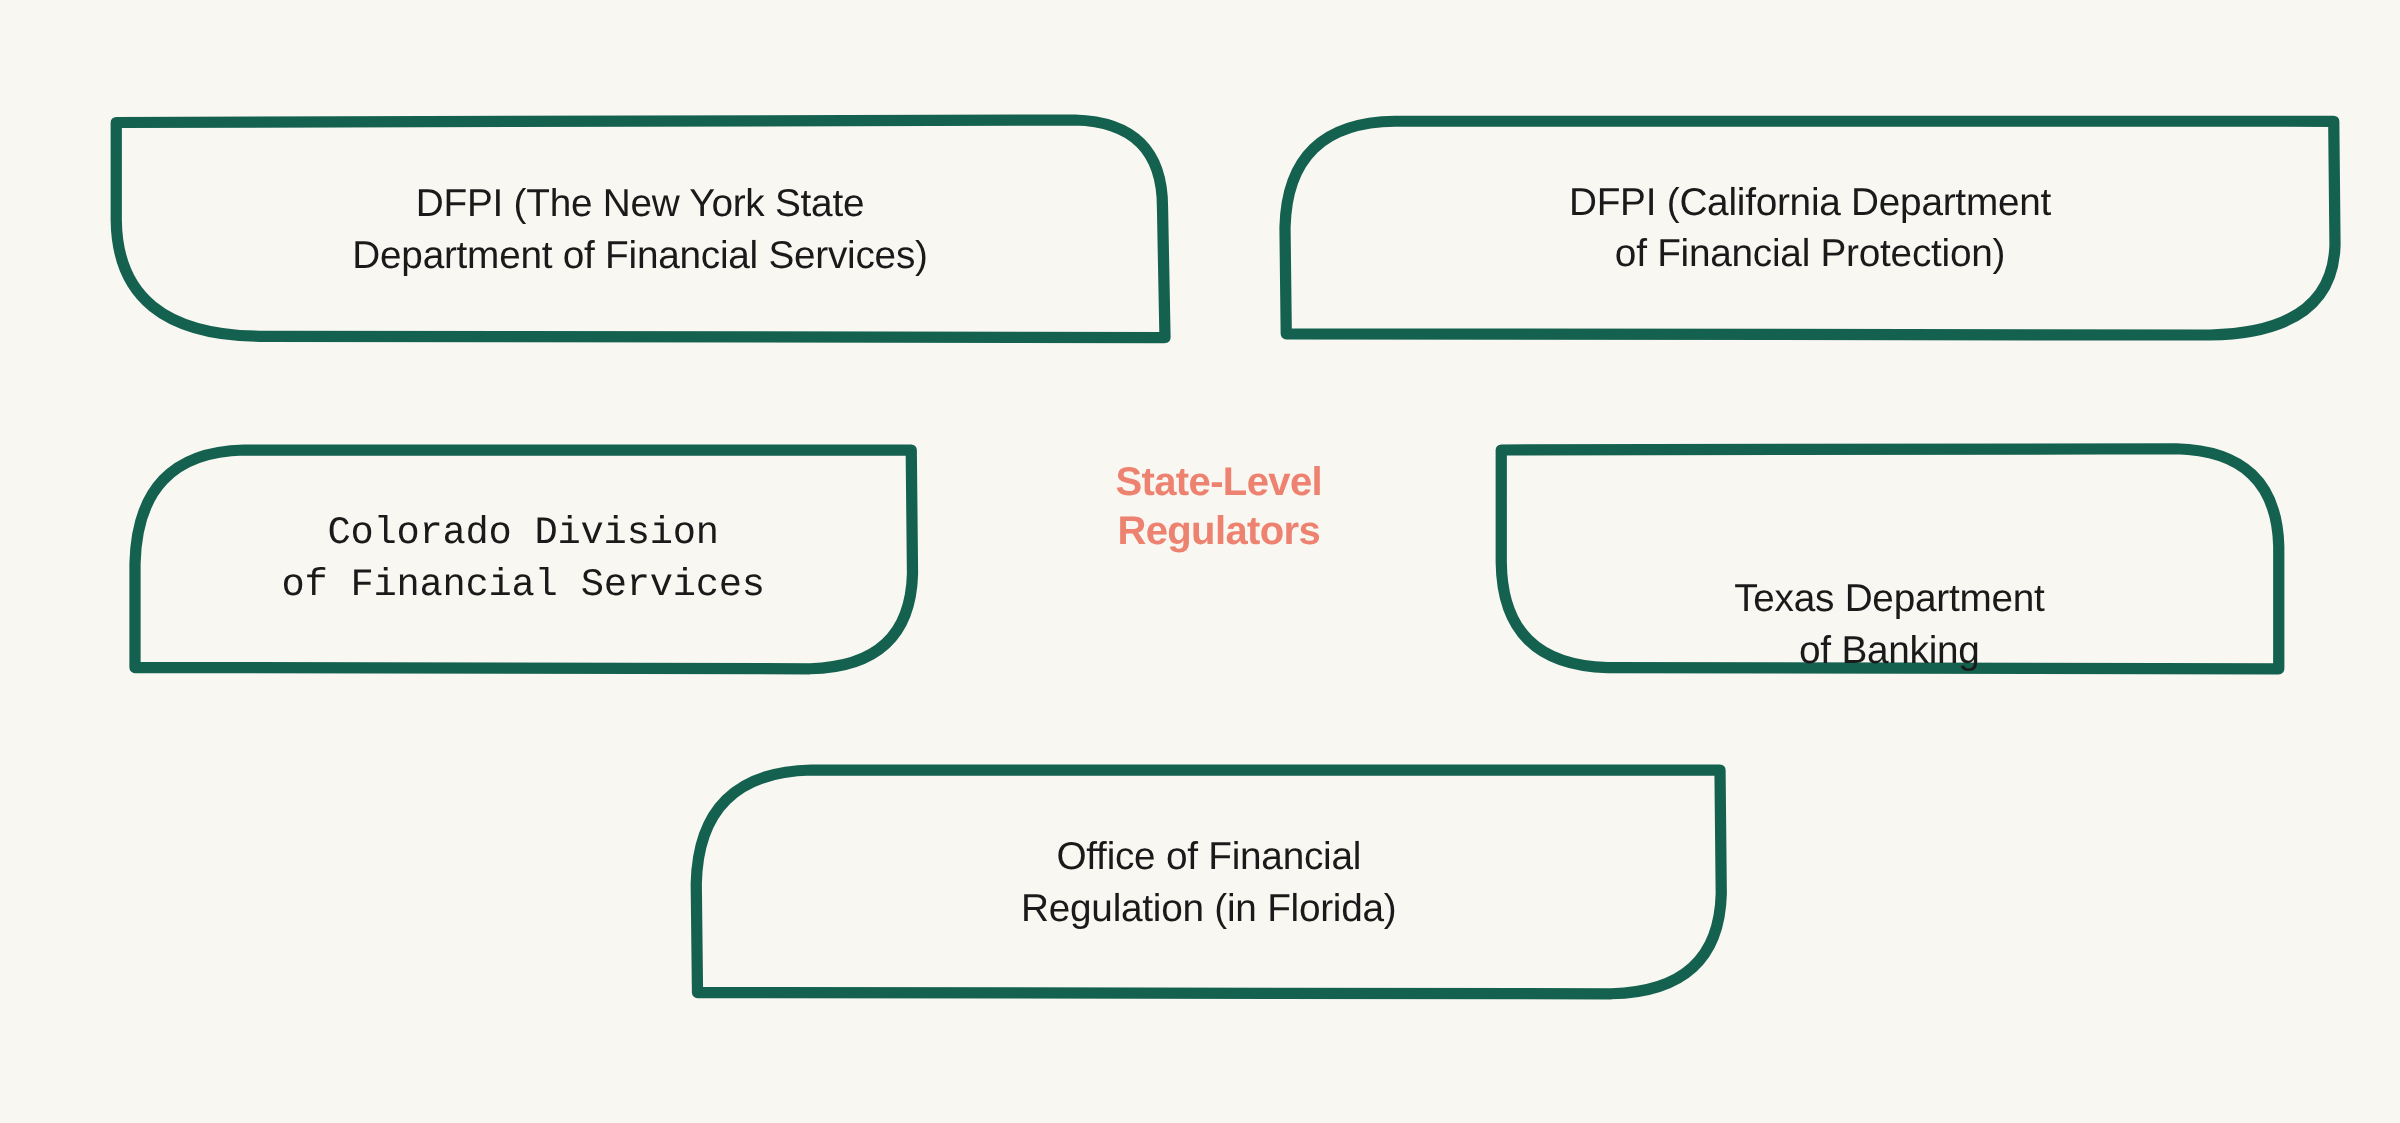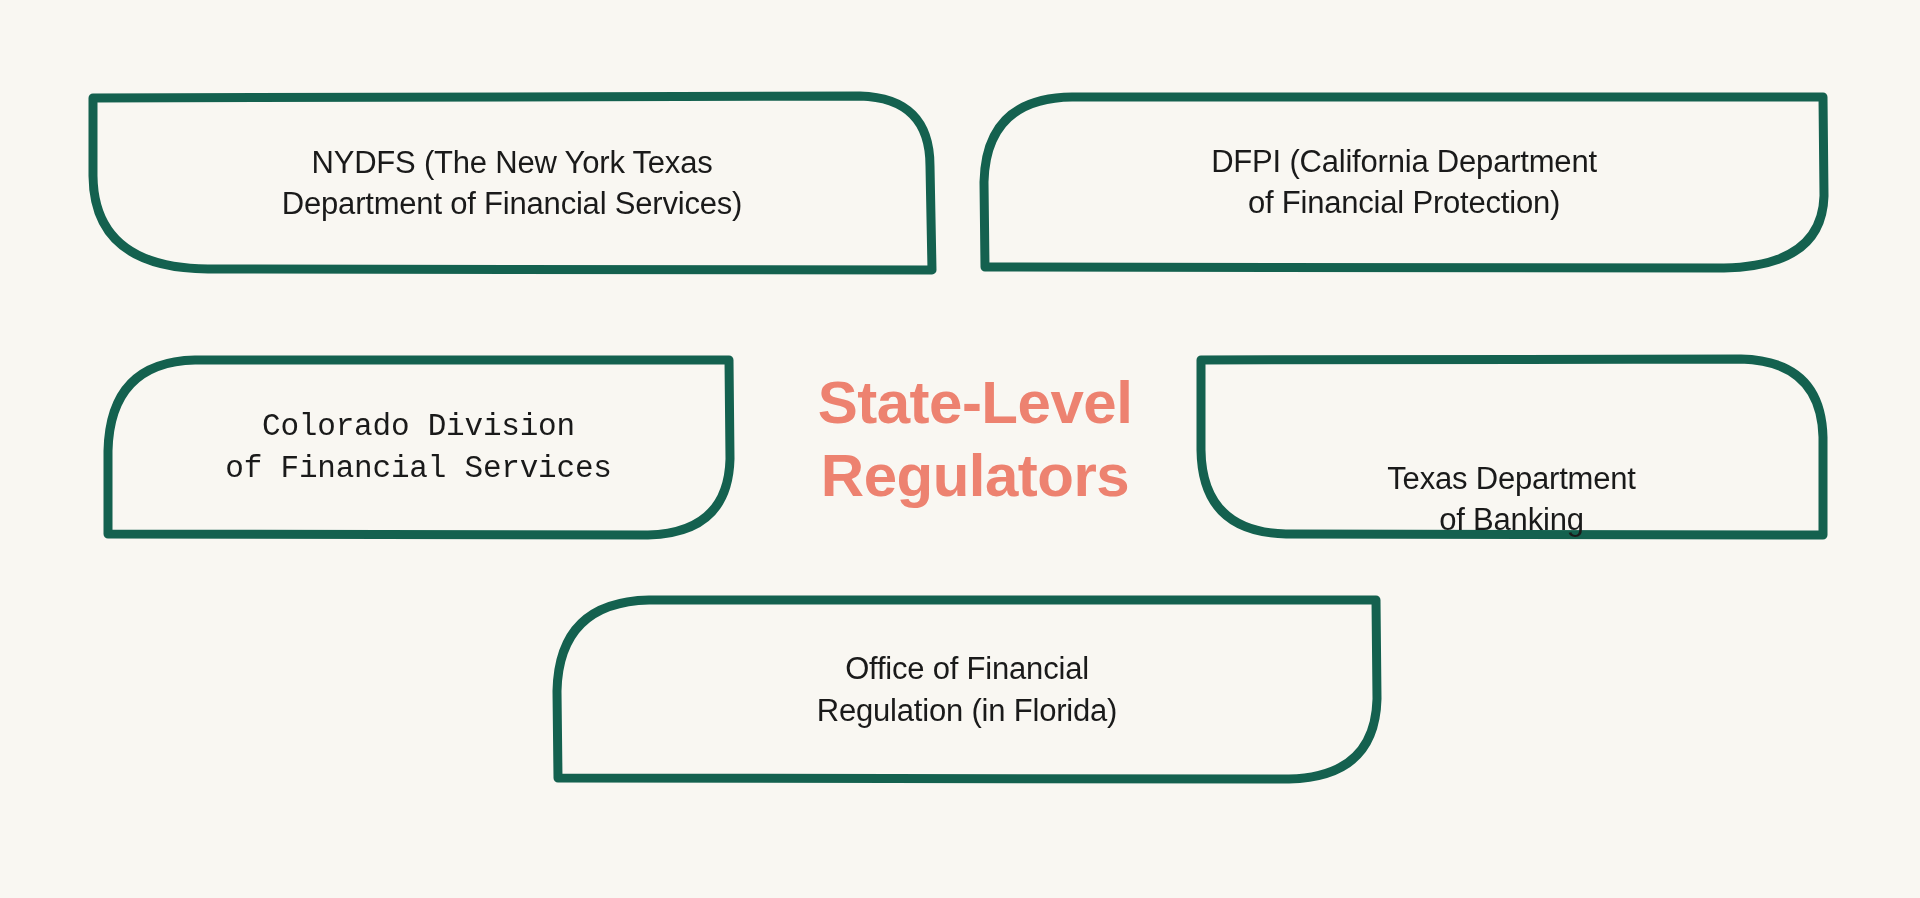--- a/index.html
+++ b/index.html
@@ -47,49 +47,49 @@
     font-size: 31px;
     line-height: 1.33;
     font-weight: 500;
     letter-spacing: -0.2px;
     padding: 0 38px;
     white-space: pre-line;
   }
 
   
   #node-nydfs    { left: 88px;   top: 92px;  width: 848px; height: 182px; }
-  #node-dfpi     { left: 980px;  top: 92px;  width: 848px; height: 180px; }
+  #node-dfpi     { left: 1024px;  top: 92px;  width: 848px; height: 180px; }
   #node-colorado { left: 103px;  top: 355px; width: 631px; height: 185px; font-family: Liberation Mono, monospace; }
   #node-texas    { left: 1196px; top: 355px; width: 631px; height: 185px; align-items: flex-end; }
-  #node-florida  { left: 553px;  top: 595px; width: 828px; height: 189px; }
+  #node-florida  { left: 553px;  top: 611px; width: 828px; height: 189px; }
 
   #center-title {
     position: absolute;
     left: 780px;
     top: 366px;
     width: 390px;
     text-align: center;
     color: #ed8270;
-    font-size: 60px;
+    font-size: 32px;
     font-weight: 700;
     line-height: 1.22;
     letter-spacing: -0.5px;
     white-space: pre-line;
   }
 </style>
 </head>
 <body>
 
 <div id="diagram">
 
   <div class="node" id="node-nydfs">
     <svg class="node-svg" viewBox="0 0 848 182" preserveAspectRatio="none">
       <path d="M5 6 L 772 4 Q 842 6 842 74 L 844 178 L 120 177 Q 6 176 5 84 Z" fill="none" stroke="#14614f" stroke-width="9" stroke-linejoin="round" stroke-linecap="round"></path>
     </svg>
-    <div class="node-label">NYDFS (The New York Texas
+    <div class="node-label">DFPI (The New York State
 Department of Financial Services)</div>
   </div>
 
   <div class="node" id="node-dfpi">
     <svg class="node-svg" viewBox="0 0 848 180" preserveAspectRatio="none">
       <path d="M843 5 L 844 104 Q 842 174 744 176 L 5 175 L 4 90 Q 6 6 92 5 Z" fill="none" stroke="#14614f" stroke-width="9" stroke-linejoin="round" stroke-linecap="round"></path>
     </svg>
     <div class="node-label">DFPI (California Department
 of Financial Protection)</div>
   </div>

